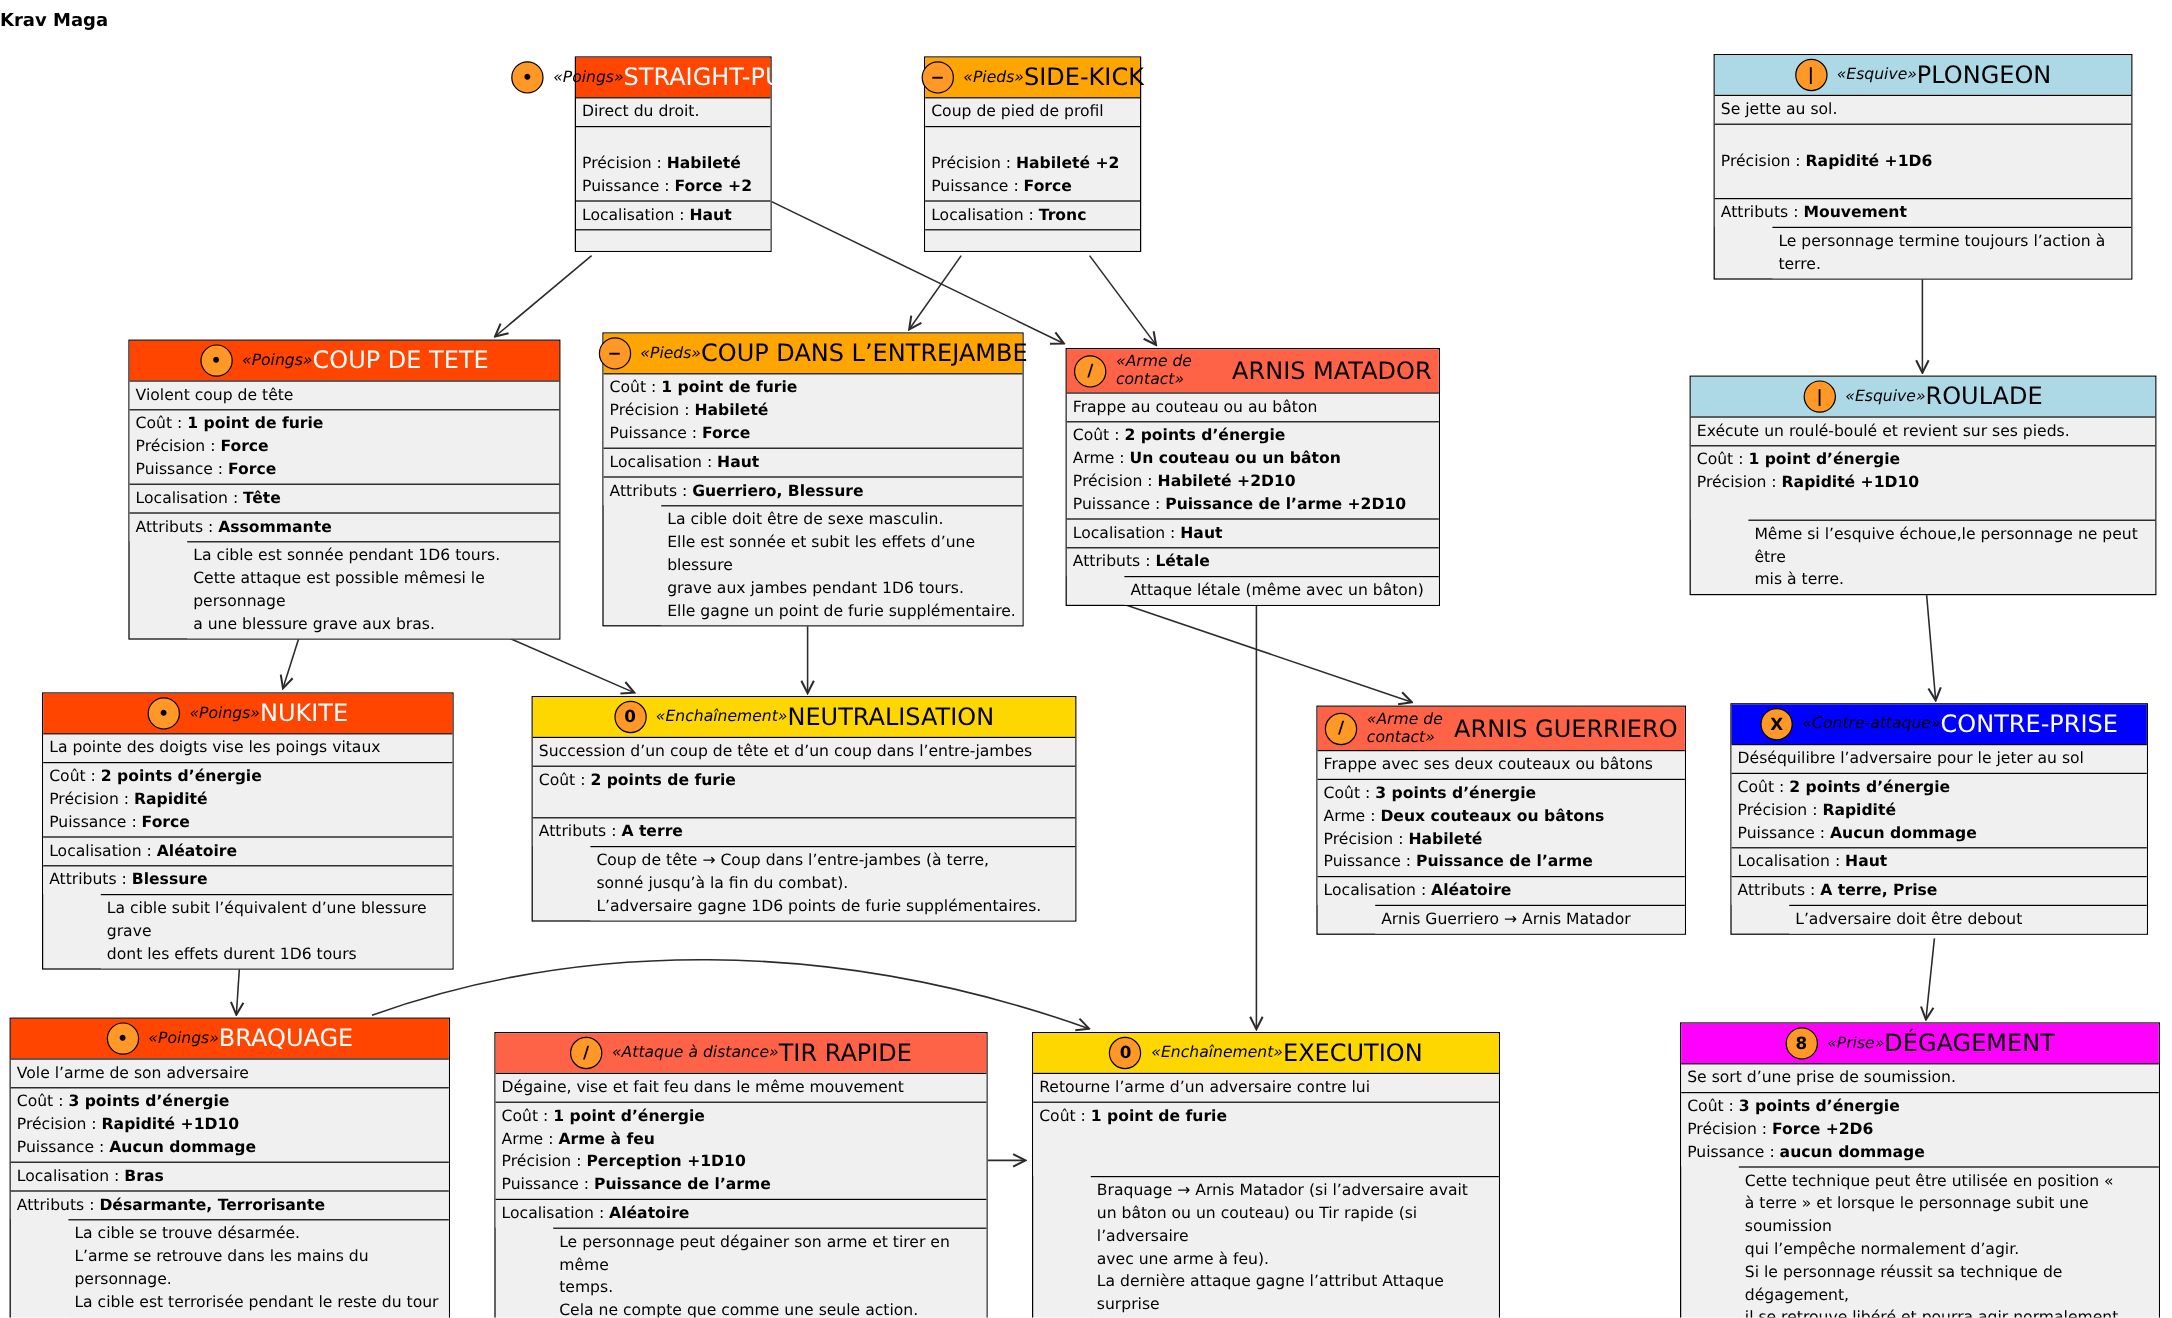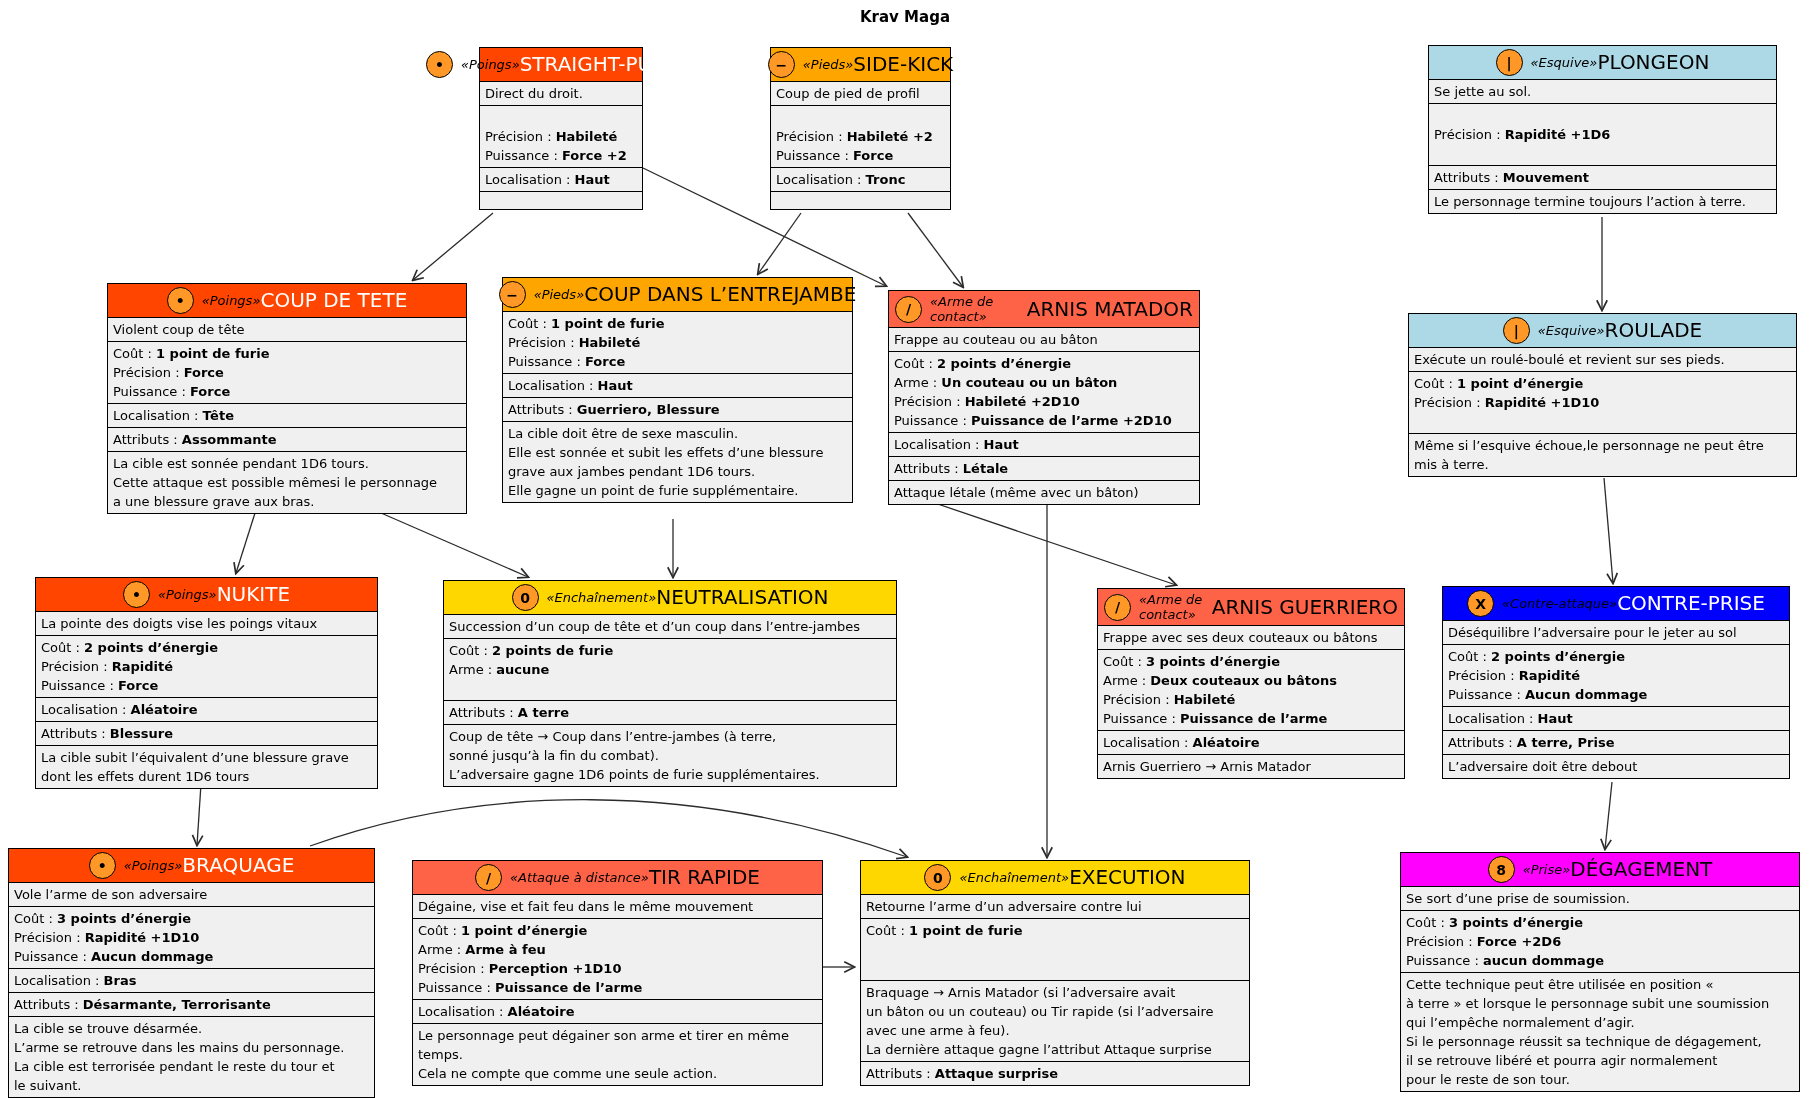--- a/index.html
+++ b/index.html
@@ -1,18 +1,18 @@
 <!DOCTYPE html>
 <html><head>
 <meta charset="utf-8">
 <style>
   html,body{margin:0;padding:0;}
   body{width:1810px;height:1098px;position:relative;background:#ffffff;
        font-family:"DejaVu Sans",sans-serif;color:#000;overflow:hidden;}
-  .diagram-title{position:absolute;top:8px;left:0;width:1810px;text-align:center;
+  .diagram-title{position:absolute;top:8px;left:0;width:1810px;
        font-weight:bold;font-size:15px;z-index:2;}
   svg.arrows{position:absolute;left:0;top:0;z-index:0;}
   svg.arrows path{fill:none;stroke:#2b2b2b;stroke-width:1.3px;}
   .card{position:absolute;border:1.5px solid #000;background:#F0F0F0;
        box-sizing:border-box;z-index:1;}
   .hdr{display:flex;align-items:center;justify-content:center;gap:8px;
        padding:3px 6px;}
   .hdr-poings{background:#FF4500;}
   .hdr-pieds{background:#FFA500;}
   .hdr-esquive{background:#ADD8E6;}
@@ -23,21 +23,21 @@
   .ic{width:27px;height:27px;border-radius:50%;background:#FF9826;
       border:1.6px solid #000;display:flex;align-items:center;justify-content:center;
       flex:0 0 auto;box-sizing:border-box;}
   .g{font-weight:bold;font-size:14px;line-height:1;color:#000;}
   .ht{display:flex;flex-direction:row;align-items:center;}
   .stereo{font-style:italic;font-size:13px;line-height:15px;color:#000;}
   .nm{font-size:20px;line-height:19px;color:#000;white-space:nowrap;}
   .nm-light{color:#ffffff;}
   .sec{border-top:1px solid #000;padding:2px 5px;font-size:13px;line-height:19px;
       background:#F0F0F0;}
-  .note{white-space:pre-line;}
+  .note{white-space:pre-line;margin-left:48px;}
   .empty{min-height:13px;}
   .line{min-height:19px;white-space:nowrap;}
   .line b{font-weight:bold;}
 </style>
 </head>
 <body>
 
 <div class="diagram-title">Krav Maga</div>
 
 <svg class="arrows" width="1810" height="1098">
@@ -261,21 +261,20 @@
         <span class="g">0</span>
       </span>
     <span class="ht">
       <span class="stereo">«Enchaînement»</span>
       <span class="nm">NEUTRALISATION</span>
     </span>
   </div>
   <div class="sec">Succession d’un coup de tête et d’un coup dans l’entre-jambes</div>
   <div class="sec">
     <div class="line"><span>Coût : </span><b>2 points de furie</b></div>
-    <div class="line"><span>Arme : </span><b>aucune</b></div>
     <div class="line"><span></span><b></b></div>
   </div>
   <div class="sec">
     <div class="line"><span>Attributs : </span><b>A terre</b></div>
   </div>
   <div class="sec note">Coup de tête → Coup dans l’entre-jambes (à terre,
 sonné jusqu’à la fin du combat).
 L’adversaire gagne 1D6 points de furie supplémentaires.</div>
 </div>
 

